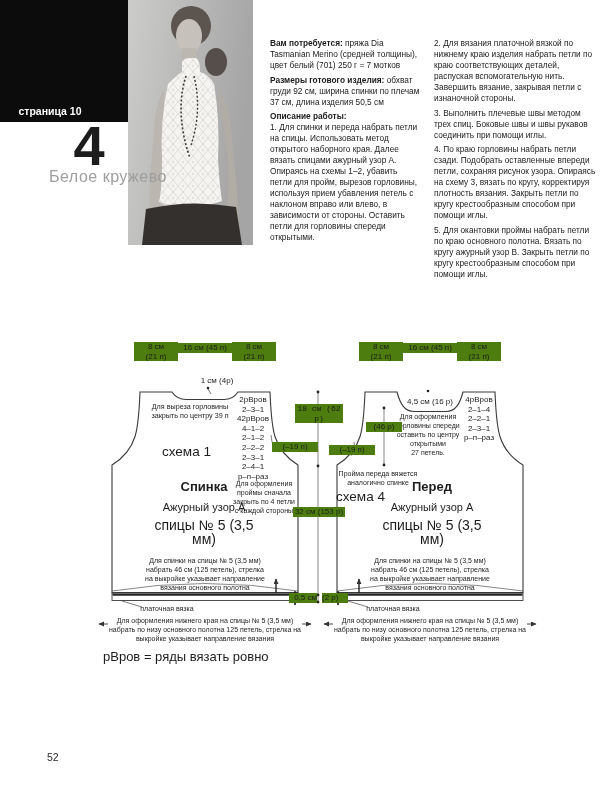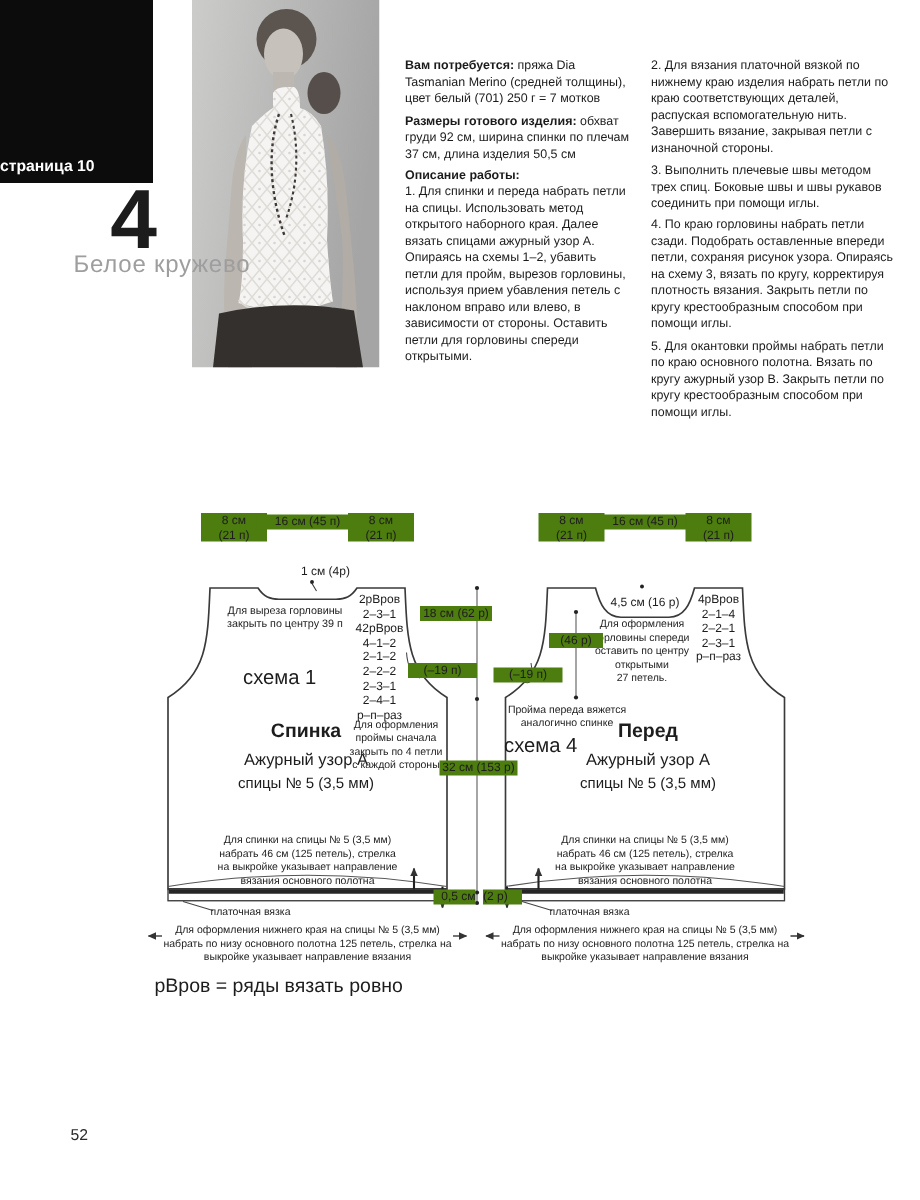--- a/index.html
+++ b/index.html
@@ -1,21 +1,21 @@
 <!DOCTYPE html>
 <html><head>
 <meta charset="utf-8">
 <style>
   html,body{margin:0;padding:0;}
   body{font-family:"Liberation Sans","DejaVu Sans",sans-serif;background:#ffffff;}
   .page{position:relative;width:613px;height:800px;background:#fff;overflow:hidden;}
 
   
-  .black-box{position:absolute;left:0;top:0;width:102px;height:122px;background:#0c0c0c;
-             display:flex;align-items:flex-end;justify-content:flex-start;
+  .black-box{position:absolute;left:0;top:0;width:128px;height:122px;background:#0c0c0c;
+             display:flex;align-items:flex-end;justify-content:center;
              padding:0 28px 5px 0;box-sizing:border-box;}
   .black-box span{color:#fff;font-weight:bold;font-size:10.5px;}
   .big-number{position:absolute;left:58px;top:118px;width:62px;text-align:center;
               font-size:56px;line-height:1;font-weight:600;color:#1c1c1c;}
   .issue-title{position:absolute;left:49px;top:168px;font-size:16px;letter-spacing:.5px;
                color:#9e9e9e;z-index:3;}
 
   
   .photo{position:absolute;left:128px;top:0;width:125px;height:245px;}
 
@@ -30,21 +30,21 @@
   .diagrams{position:absolute;left:0;top:335px;width:613px;height:335px;}
   .diagrams svg{position:absolute;left:0;top:0;}
   .dl{position:absolute;white-space:pre-line;text-align:center;color:#1d1d1d;
       font-size:7px;line-height:1.3;}
   .dim{font-size:8px;line-height:1.2;}
   .wbg{background:#4d7c0f;}
   .seq{font-size:8px;line-height:1.2;text-align:center;}
   .scheme{font-size:13.5px;line-height:1;}
   .piece{font-size:13px;font-weight:bold;line-height:1;}
   .pattern{font-size:11px;line-height:1;}
-  .needles{font-size:10px;line-height:1;}
+  .needles{font-size:14px;line-height:1;}
 
   .footnote{position:absolute;left:103px;top:649px;font-size:13px;color:#1d1d1d;}
   .page-num{position:absolute;left:47px;top:751px;font-size:10.5px;color:#2a2a2a;}
   .watermark{position:absolute;right:6px;top:778px;font-size:15px;font-weight:bold;
              color:#d6d6d6;text-shadow:1px 1px 0 #efefef;}
 </style>
 </head>
 <body>
 
 <div class="page">
@@ -199,21 +199,21 @@
 с каждой стороны</div>
     <div class="dl" style="left:130px;top:221px;width:150px;">Для спинки на спицы № 5 (3,5 мм)
 набрать 46 см (125 петель), стрелка
 на выкройке указывает направление
 вязания основного полотна</div>
     <div class="dl" style="left:136px;top:269px;width:62px;">платочная вязка</div>
     <div class="dl" style="left:105px;top:281px;width:200px;">Для оформления нижнего края на спицы № 5 (3,5 мм)
 набрать по низу основного полотна 125 петель, стрелка на
 выкройке указывает направление вязания</div>
 
-    <div class="dl dim wbg" style="left:280px;top:69px;width:48px;">18 см (62 р)</div>
+    <div class="dl dim wbg" style="left:295px;top:69px;width:48px;font-family:Liberation Mono, monospace;">18 см (62 р)</div>
     <div class="dl dim wbg" style="left:293px;top:172px;width:52px;">32 см (153 р)</div>
     <div class="dl dim wbg" style="left:289px;top:258px;width:28px;text-align:right;">0,5 см</div>
     <div class="dl dim wbg" style="left:322px;top:258px;width:26px;text-align:left;">(2 р)</div>
 
     <div class="dl dim wbg" style="left:359px;top:7px;width:44px;">8 см
 (21 п)</div>
     <div class="dl dim wbg" style="left:396px;top:8px;width:68px;">16 см (45 п)</div>
     <div class="dl dim wbg" style="left:457px;top:7px;width:44px;">8 см
 (21 п)</div>
     <div class="dl dim" style="left:398px;top:62px;width:64px;">4,5 см (16 р)</div>

